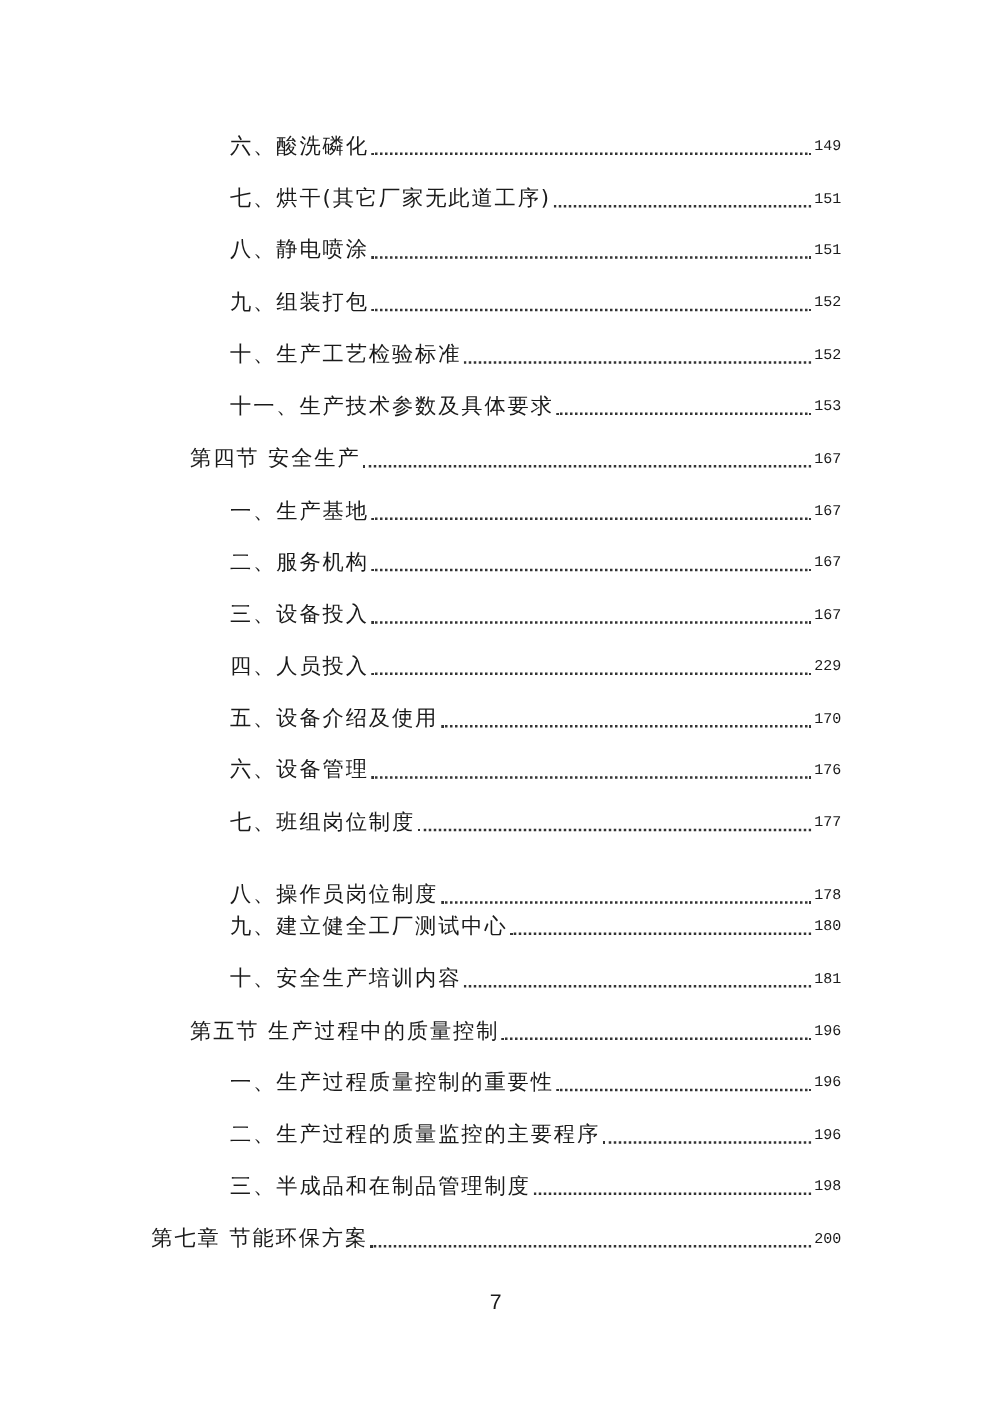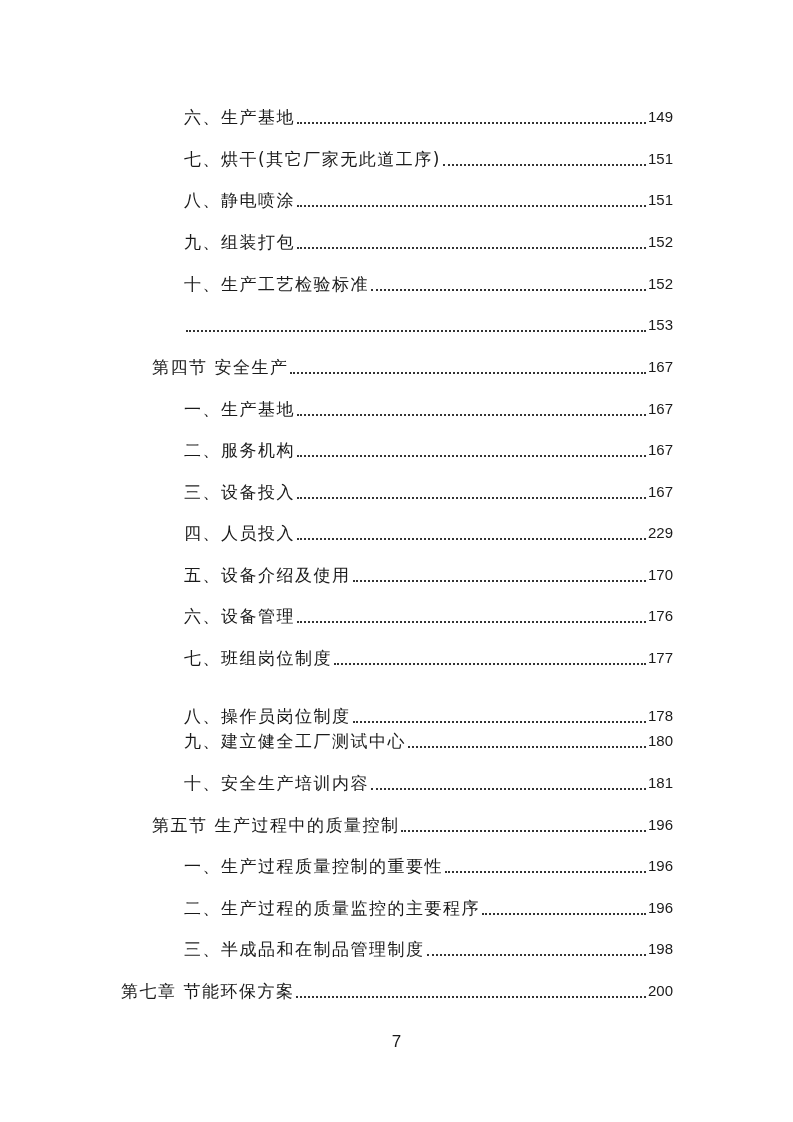--- a/index.html
+++ b/index.html
@@ -8,30 +8,30 @@
     .toc { position: absolute; left: 0; top: 0; width: 793px; }
     .toc-row { position: absolute; height: 26px; display: flex; align-items: flex-end;
                right: 120px; font-size: 17px; line-height: 26px; white-space: nowrap; }
     .toc-row.level-chapter { left: 121px; align-items: center; }
     .toc-row.level-section { left: 152px; justify-content: center; }
     .toc-row.level-item { left: 184px; }
     .toc-title { flex: 0 0 auto; letter-spacing: 1.5px; }
     .toc-leader { flex: 1 1 auto; overflow: hidden; margin: 0 2px; position: relative; height: 26px; }
     .toc-leader::after { content: ""; position: absolute; left: 0; right: 0; bottom: 6px;
                          border-bottom: 2px dotted #333; }
-    .toc-page { flex: 0 0 auto; font-family: Liberation Sans, sans-serif; font-size: 15px; }
+    .toc-page { flex: 0 0 auto; font-family: Liberation Mono, monospace; font-size: 12px; }
     .page-number { position: absolute; top: 1032px; left: 0; width: 793px; text-align: center;
                    font-family: "Liberation Sans", sans-serif; font-size: 17px; }
   </style>
 </head>
 <body>
 
 <div class="toc">
   <div class="toc-row level-item" style="top:104px">
-    <span class="toc-title">六、生产基地</span>
+    <span class="toc-title">六、酸洗磷化</span>
     <span class="toc-leader"></span>
     <span class="toc-page">149</span>
   </div>
   <div class="toc-row level-item" style="top:146px">
     <span class="toc-title">七、烘干(其它厂家无此道工序)</span>
     <span class="toc-leader"></span>
     <span class="toc-page">151</span>
   </div>
   <div class="toc-row level-item" style="top:187px">
     <span class="toc-title">八、静电喷涂</span>
@@ -42,20 +42,21 @@
     <span class="toc-title">九、组装打包</span>
     <span class="toc-leader"></span>
     <span class="toc-page">152</span>
   </div>
   <div class="toc-row level-item" style="top:271px">
     <span class="toc-title">十、生产工艺检验标准</span>
     <span class="toc-leader"></span>
     <span class="toc-page">152</span>
   </div>
   <div class="toc-row level-item" style="top:312px">
+    <span class="toc-title">十一、生产技术参数及具体要求</span>
     <span class="toc-leader"></span>
     <span class="toc-page">153</span>
   </div>
   <div class="toc-row level-section" style="top:354px">
     <span class="toc-title">第四节  安全生产</span>
     <span class="toc-leader"></span>
     <span class="toc-page">167</span>
   </div>
   <div class="toc-row level-item" style="top:396px">
     <span class="toc-title">一、生产基地</span>

